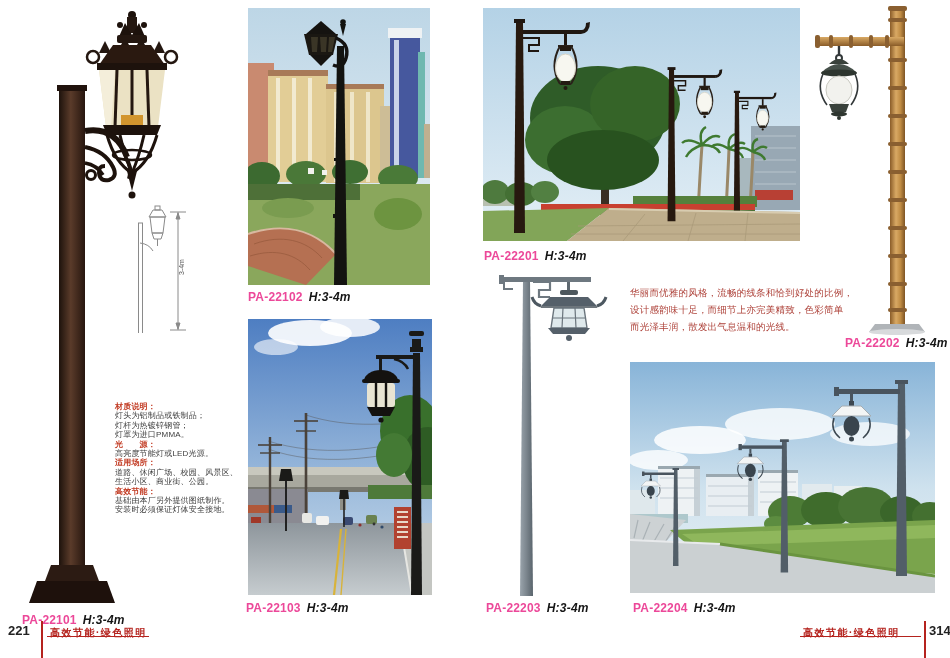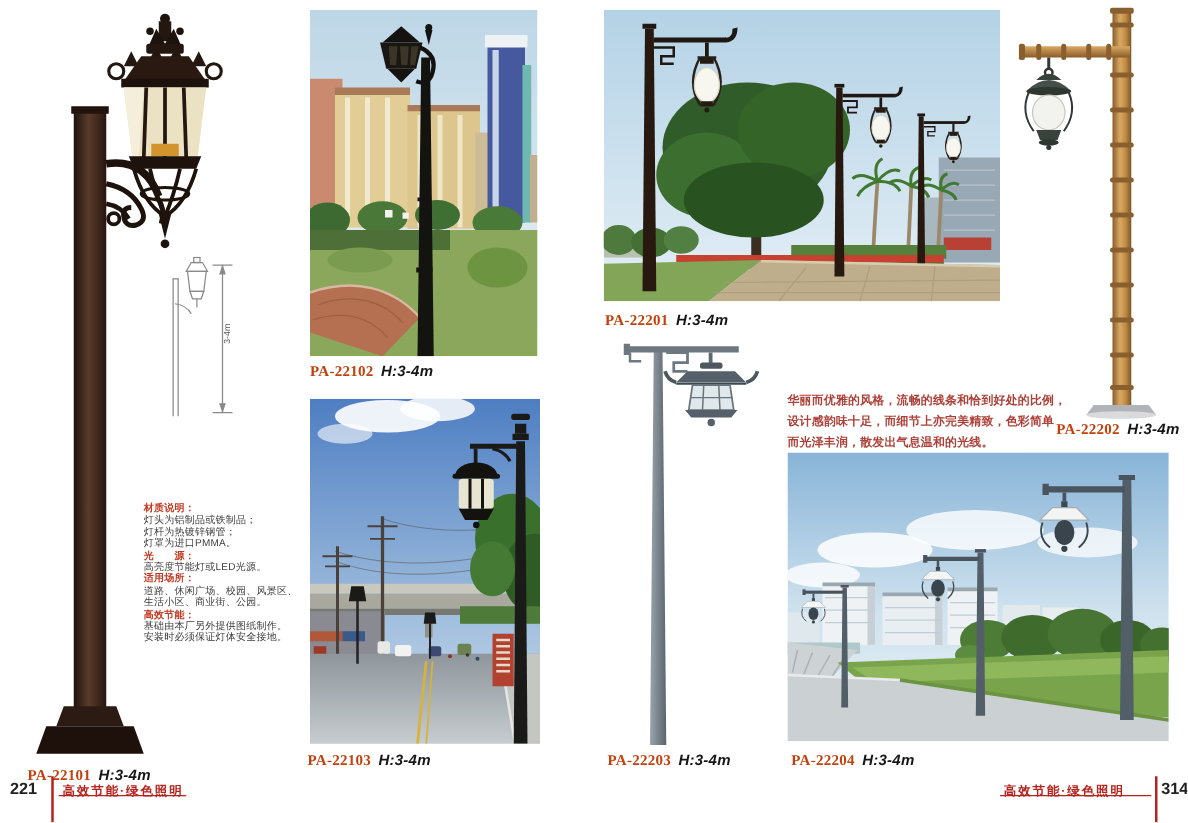--- a/index.html
+++ b/index.html
@@ -2,29 +2,29 @@
 <html><head>
 <meta charset="utf-8">
 <style>
   html,body{margin:0;padding:0;background:#fff;}
   .page{position:relative;width:950px;height:658px;background:#ffffff;overflow:hidden;
         font-family:"Liberation Sans","DejaVu Sans",sans-serif;}
   .abs{position:absolute;}
   svg{display:block;}
   
   .plabel{position:absolute;font-size:12px;font-weight:bold;white-space:nowrap;letter-spacing:.2px;}
-  .plabel .code{color:#c2410c;font-family:Liberation Serif, serif;}
+  .plabel .code{color:#ec4899;}
   .plabel .h{color:#161616;margin-left:6px;font-style:italic;}
   
   .materials{position:absolute;left:115px;top:402px;width:140px;font-size:8px;line-height:9.4px;
              color:#3c3c3c;letter-spacing:.2px;white-space:nowrap;}
   .materials .m-title{color:#c23a22;font-weight:bold;}
   
   .descr{position:absolute;left:630px;top:284px;width:222px;font-size:9.5px;line-height:17px;
-         color:#ad4038;white-space:nowrap;letter-spacing:.2px;font-weight:700;margin-top:28px;}
+         color:#ad4038;white-space:nowrap;letter-spacing:.2px;font-weight:400;}
   
   .pagenum{position:absolute;top:623px;font-size:13px;font-weight:bold;color:#222;}
   .slogan{position:absolute;top:626px;font-size:10px;font-weight:bold;color:#b5231e;letter-spacing:1.5px;white-space:nowrap;}
   .vline{position:absolute;top:621px;width:2px;height:37px;background:#b5231e;}
   .uline{position:absolute;top:636px;height:1px;background:#b5231e;}
 </style>
 </head>
 <body>
 
 <div class="page">

